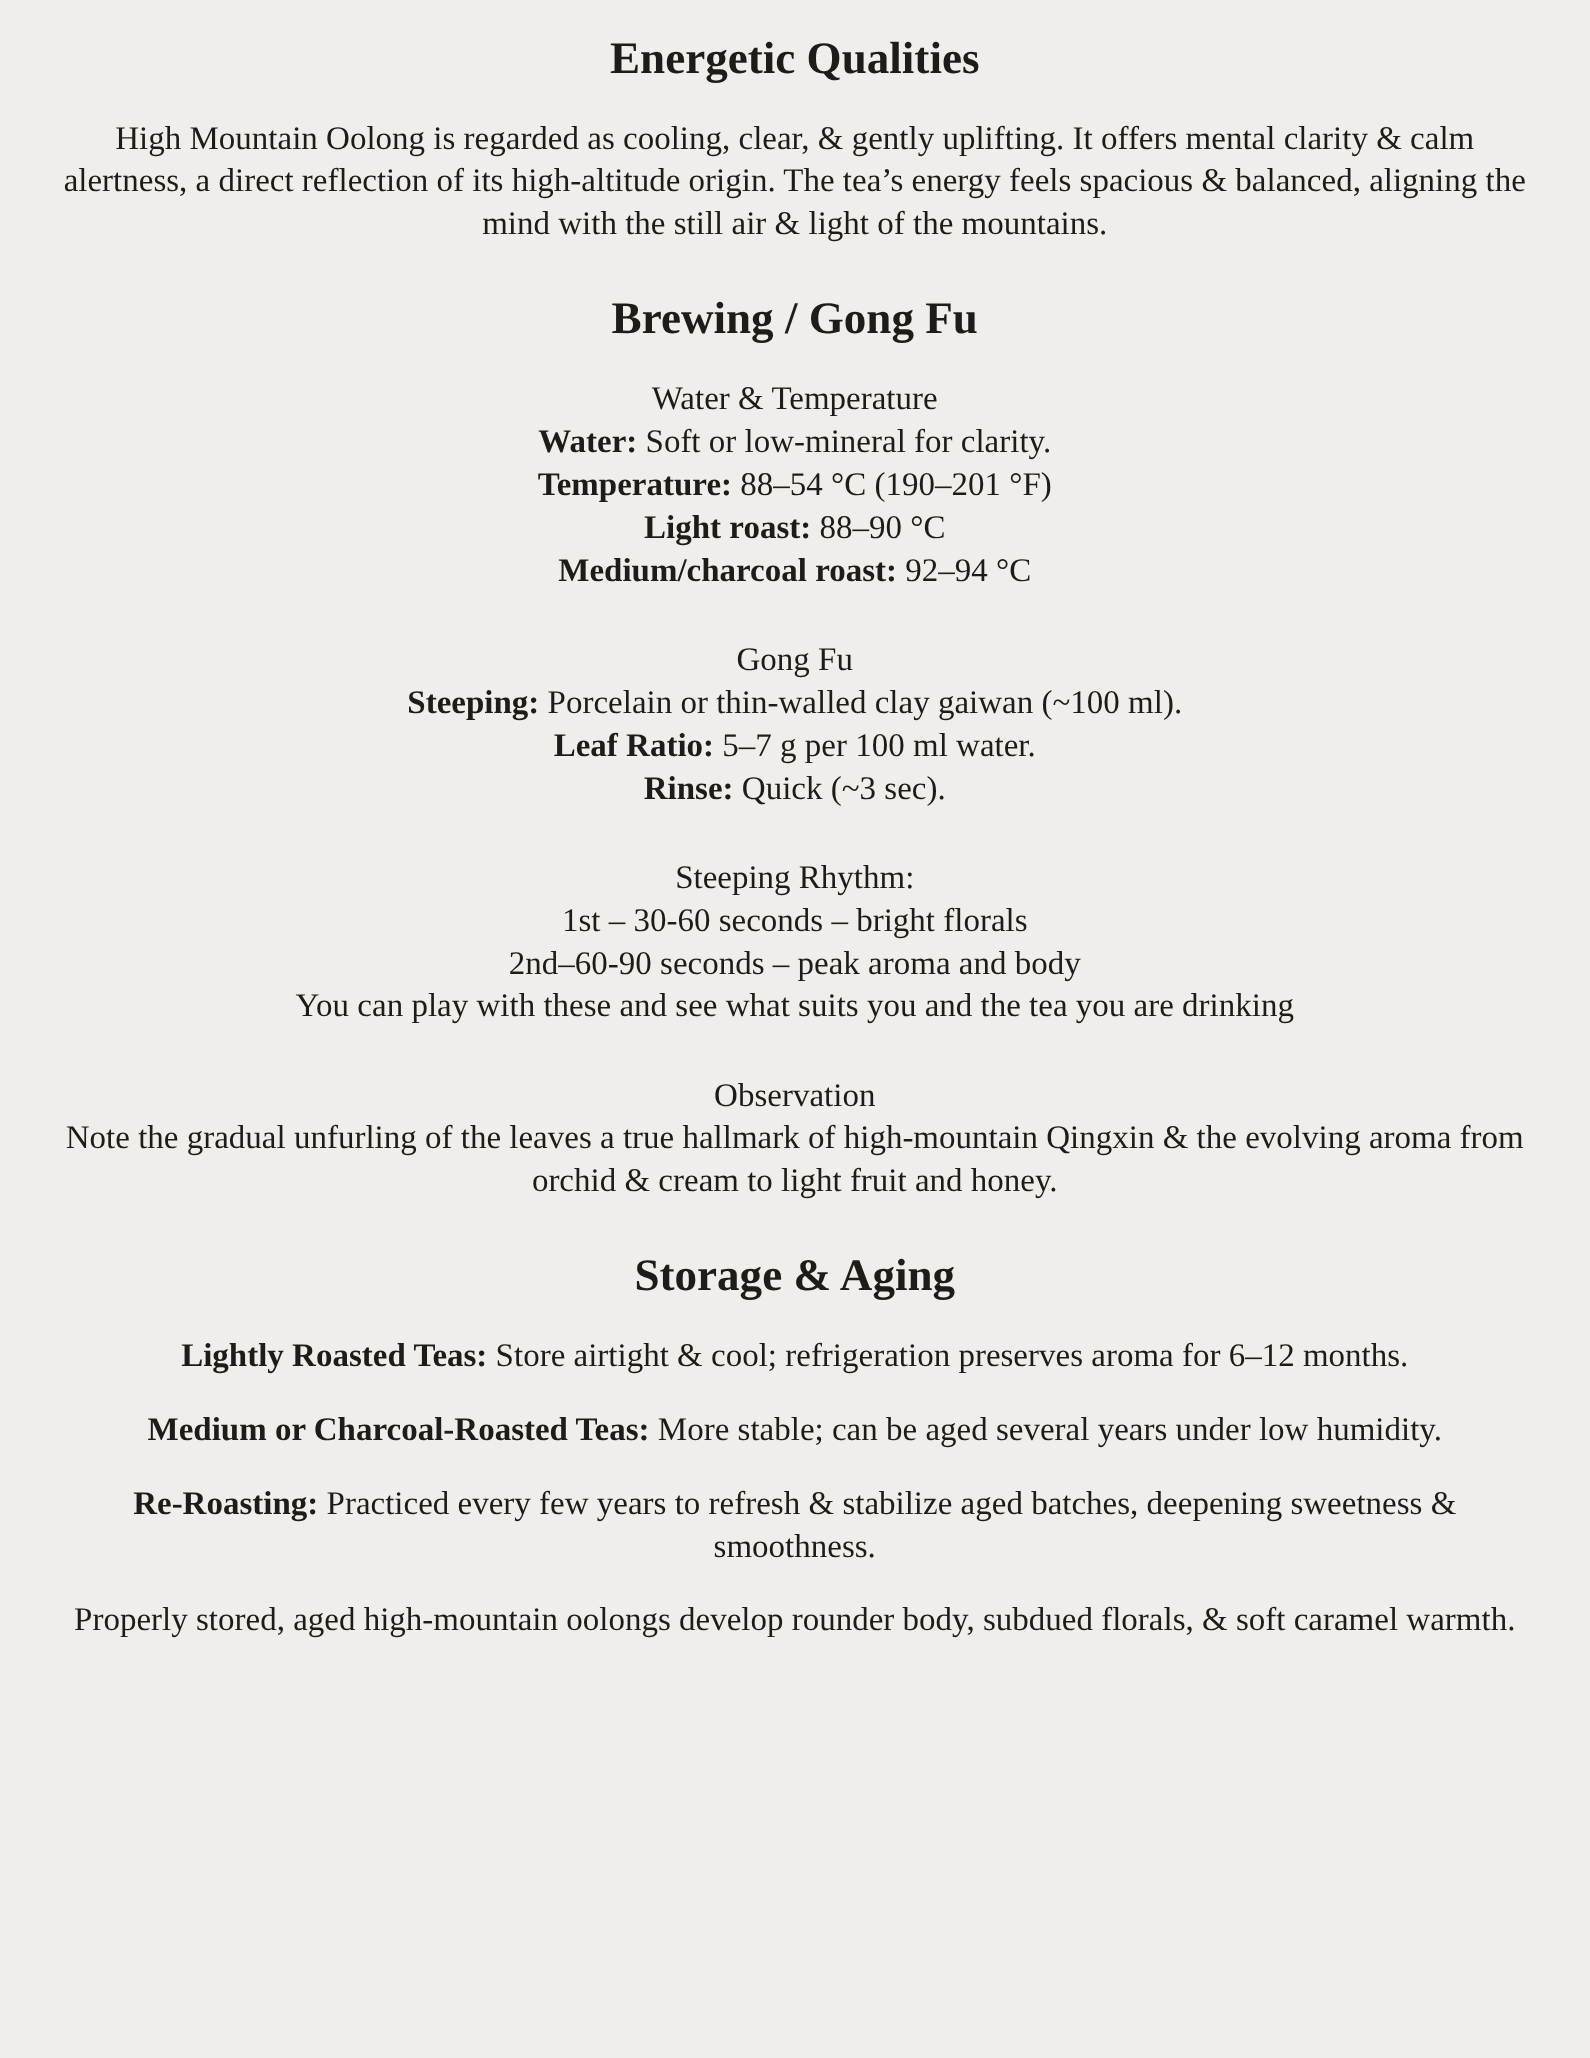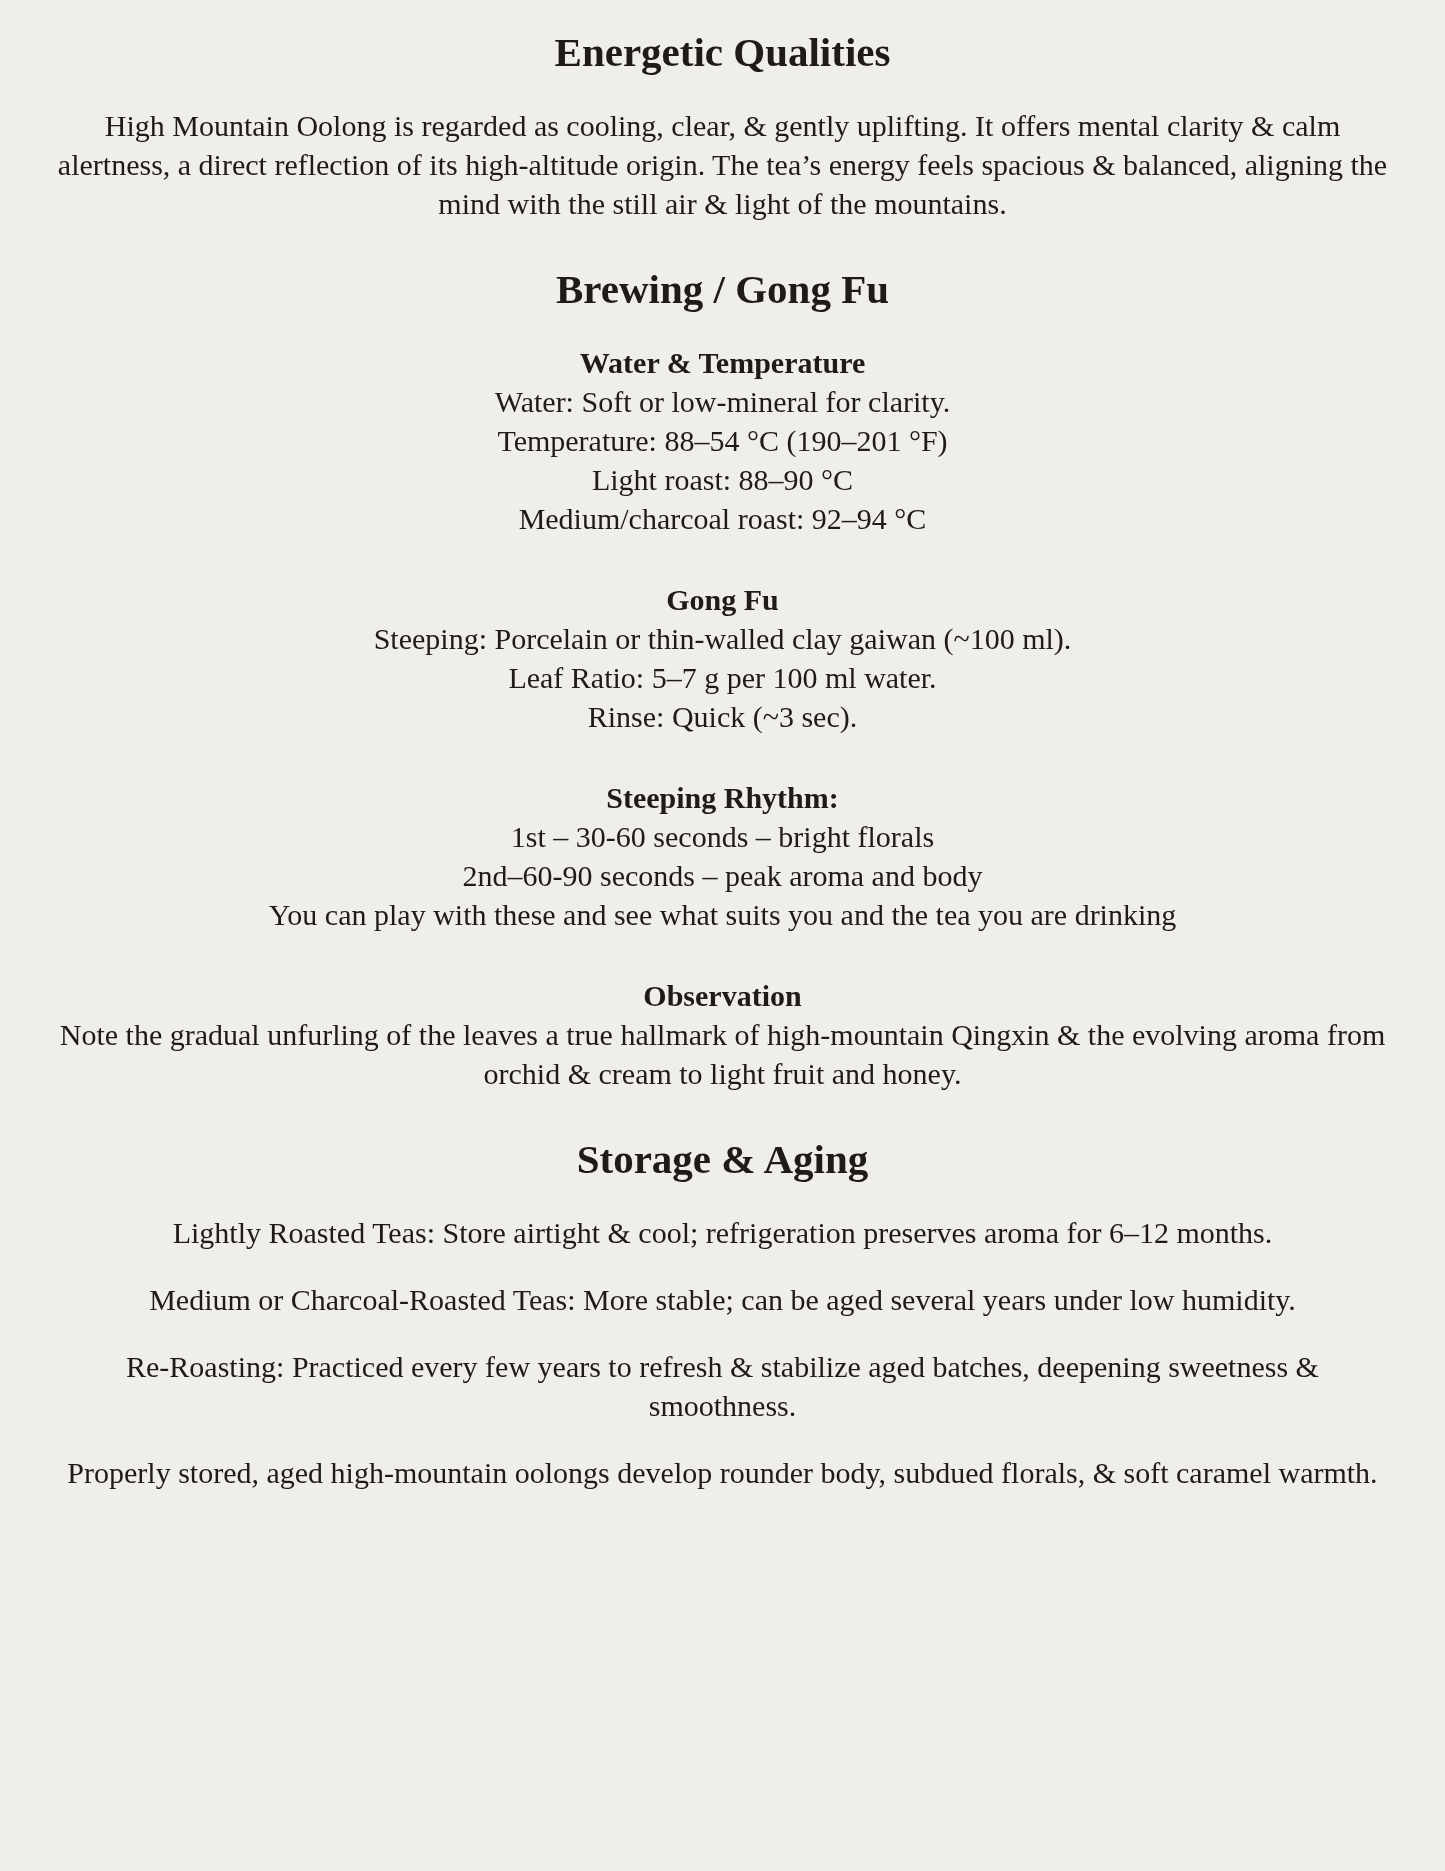--- a/index.html
+++ b/index.html
@@ -24,22 +24,22 @@
     font-weight: 700;
     margin: 40px 0 28px;
   }
   .h2.first { margin-top: 0; }
   .body-par {
     max-width: 1335px;
     margin: 0 auto 28px;
   }
   .block { margin: 0 auto 42px; max-width: 1335px; }
   .block:last-child { margin-bottom: 0; }
-  .subhead { font-weight: 700; }
-  .lbl { font-weight: 400; }
+  .subhead { font-weight: 400; }
+  .lbl { font-weight: 700; }
   .line { }
   .storage-par { max-width: 1335px; margin: 0 auto 28px; }
 </style>
 </head>
 <body>
 
 <div class="page">
 
   <section>
     <div class="h2 first">Energetic Qualities</div>

